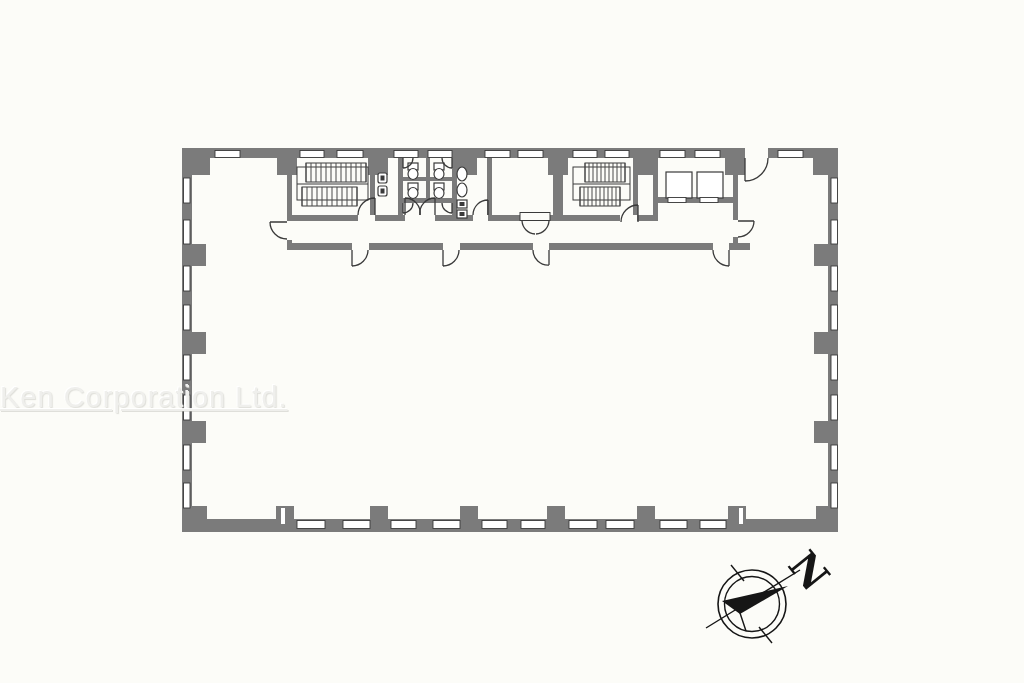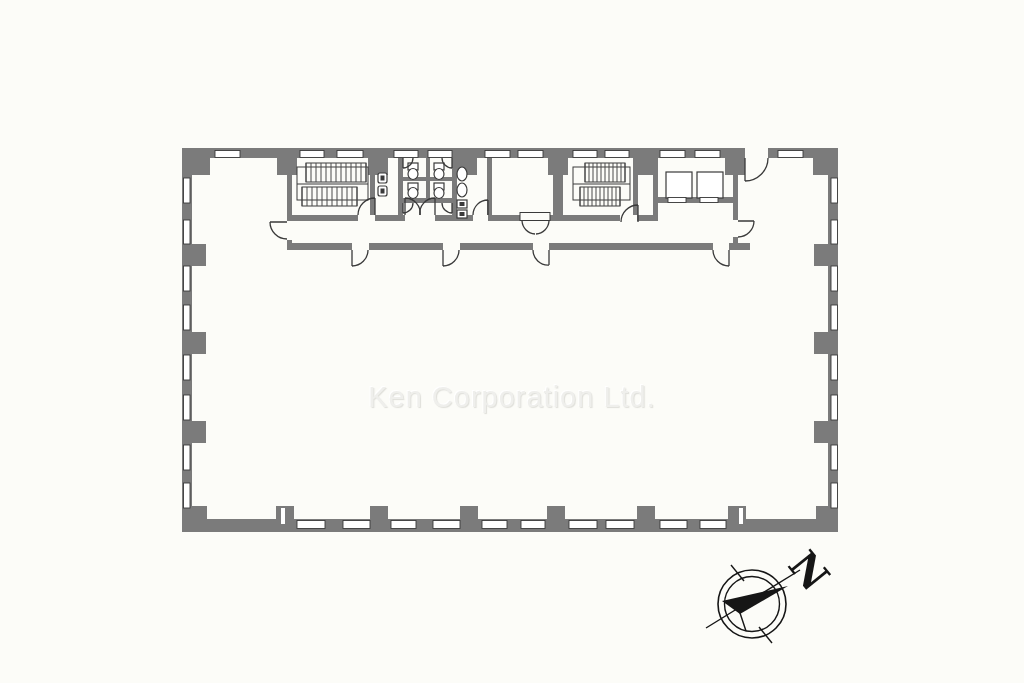--- a/index.html
+++ b/index.html
@@ -15,24 +15,25 @@
   .win{fill:#ffffff;stroke:var(--line,#3a3a3a);stroke-width:0.9;}
   .ln{fill:none;stroke:var(--line,#3a3a3a);stroke-width:1.3;}
   .thin{fill:none;stroke:var(--line,#3a3a3a);stroke-width:1;}
   .hatch{fill:none;stroke:var(--hatch,#4a4a4a);stroke-width:1;}
   .fix{fill:#ffffff;stroke:var(--line,#3a3a3a);stroke-width:1.2;}
   .fixdark{fill:var(--line,#3a3a3a);}
   .cmp{fill:none;stroke:var(--compass-ink,#161616);stroke-width:1.6;}
   .cmpthin{fill:none;stroke:var(--compass-ink,#161616);stroke-width:1.4;}
   .cmpfill{fill:var(--compass-ink,#161616);}
   .watermark{
-    position:absolute;left:0;top:381px;width:100%;text-align:center;
+    position:absolute;left:0;top:381px;width:100%;
     font-size:29px;letter-spacing:1px;color:var(--watermark-color,#efefec);
     text-shadow:1px 1px 1px rgba(188,188,182,0.45), -1px -1px 0 rgba(255,255,255,0.9);
     user-select:none;
+    text-decoration:underline;
   }
   .north-n{
     font-family:"DejaVu Serif","Liberation Serif",serif;
     font-weight:bold;font-size:40px;fill:var(--compass-ink,#161616);
   }
 </style>
 </head>
 <body>
 
 <div class="stage">

